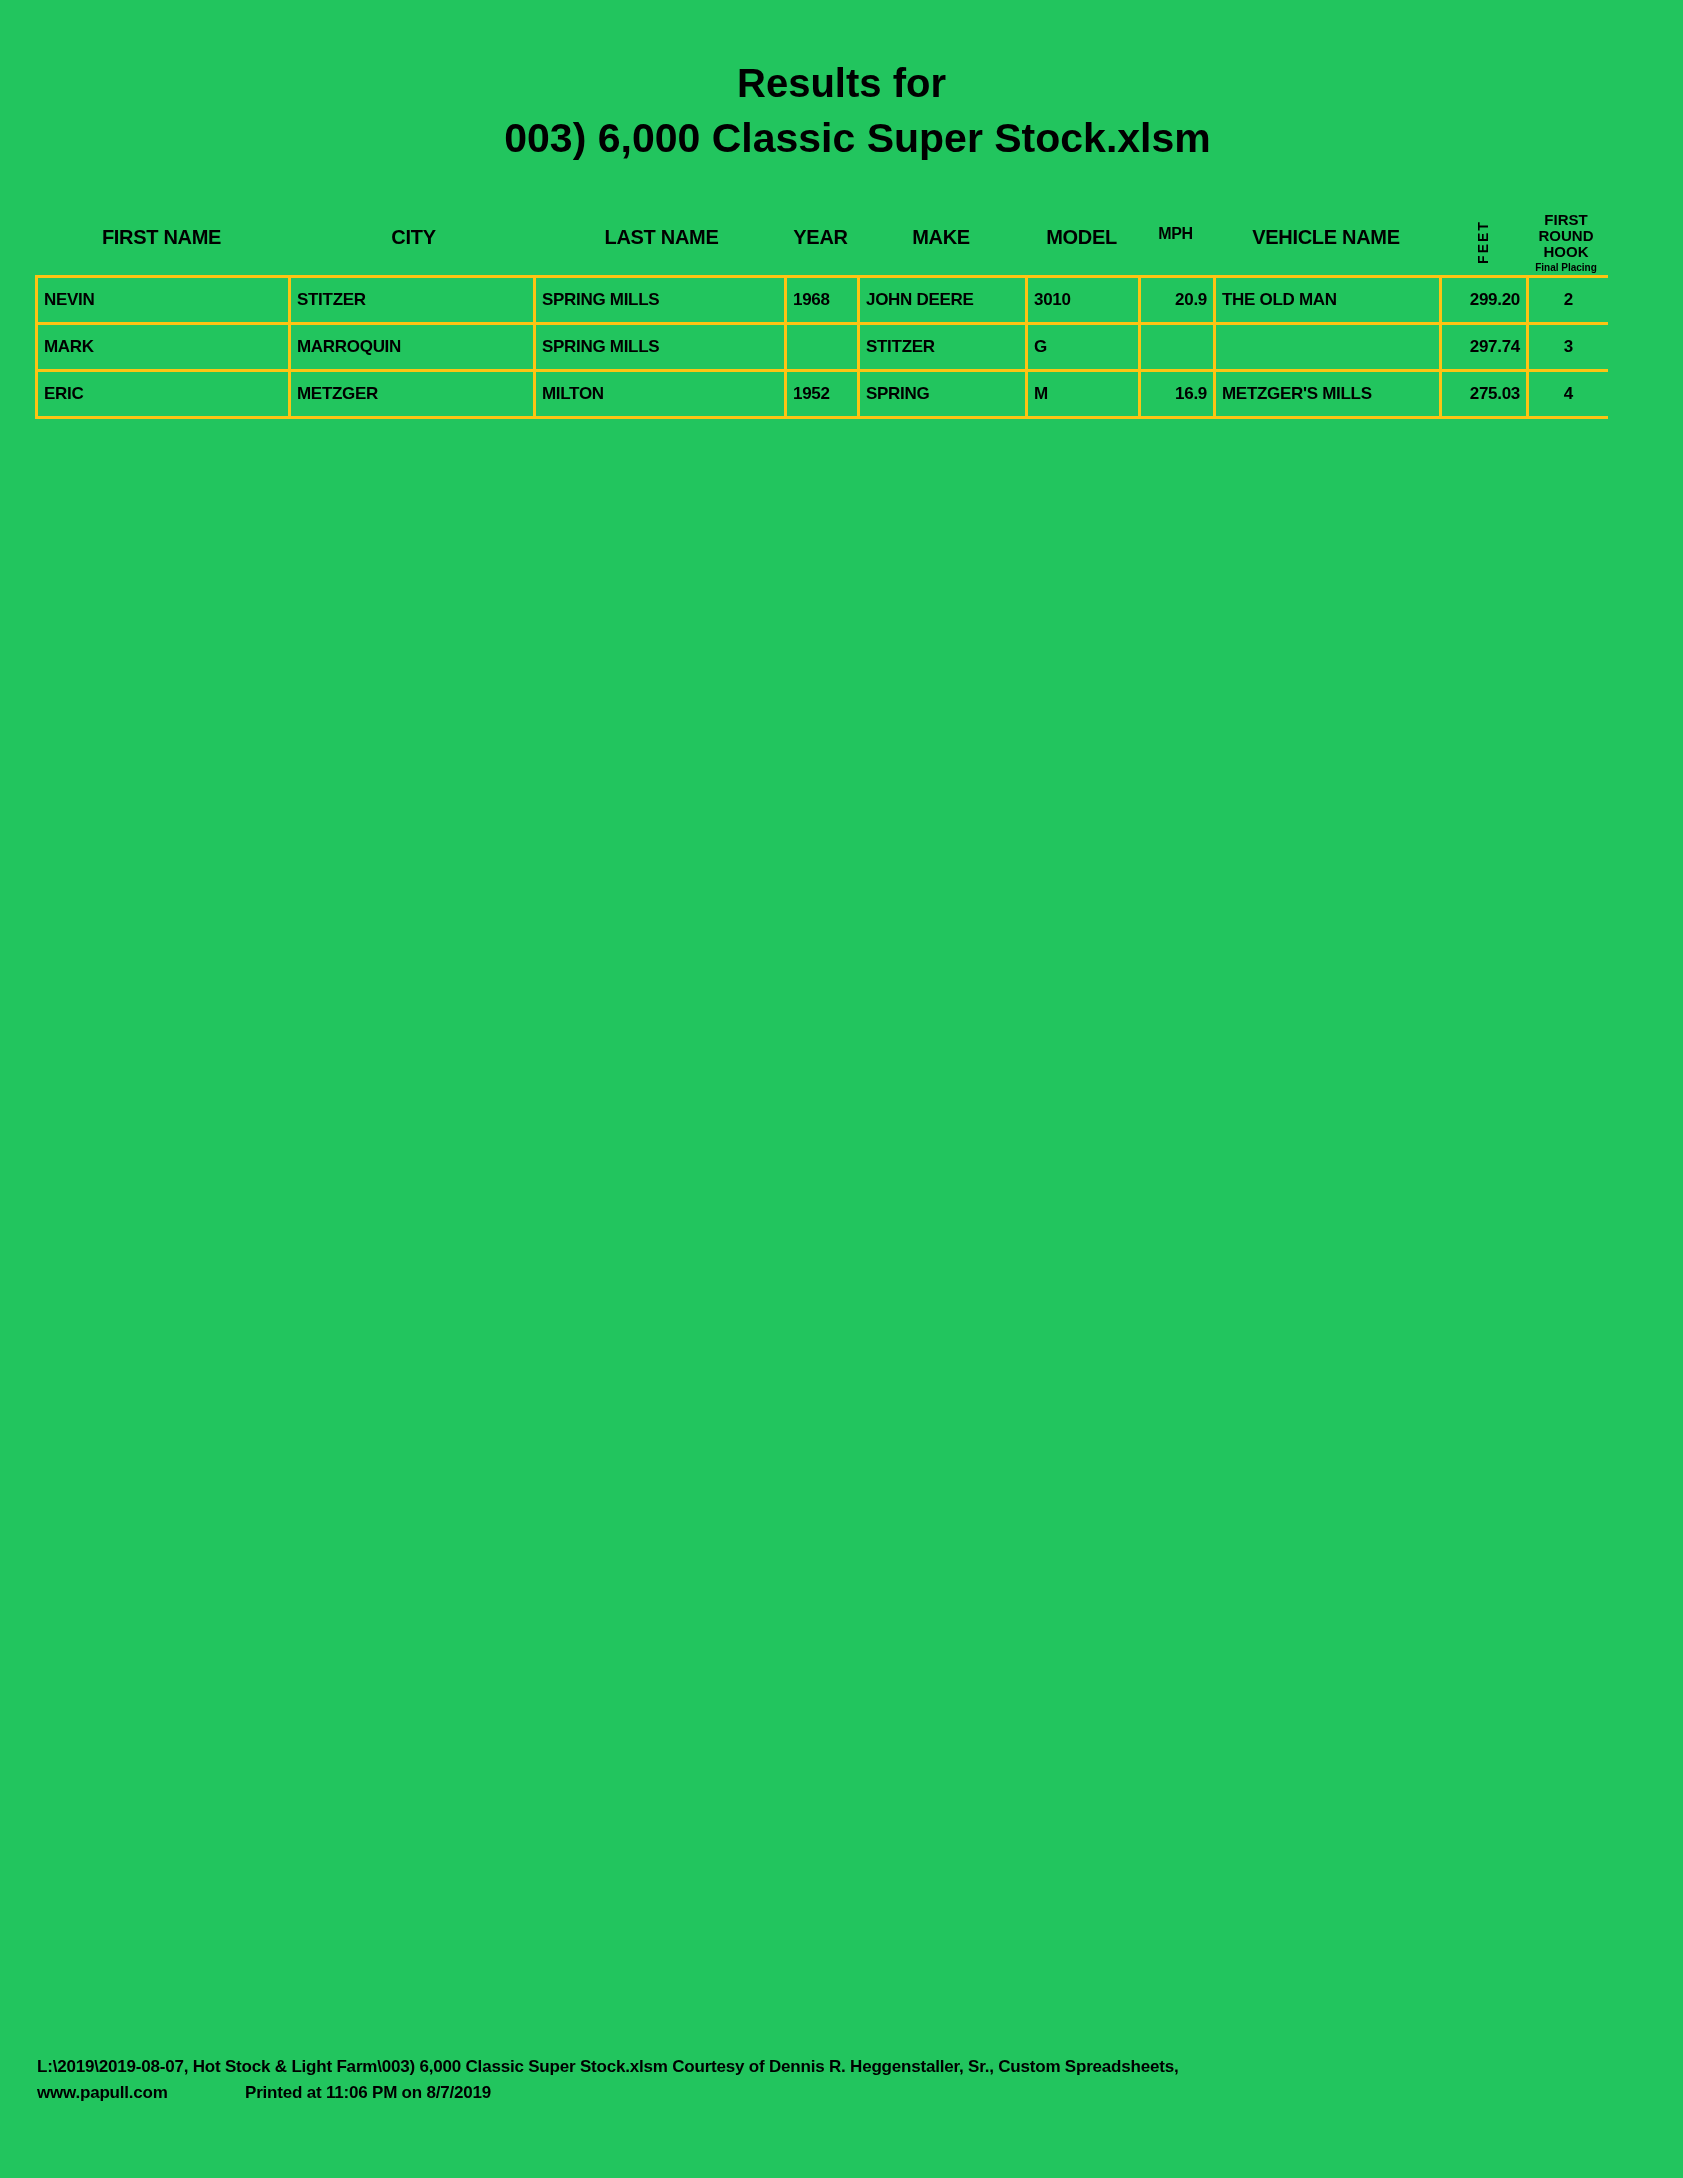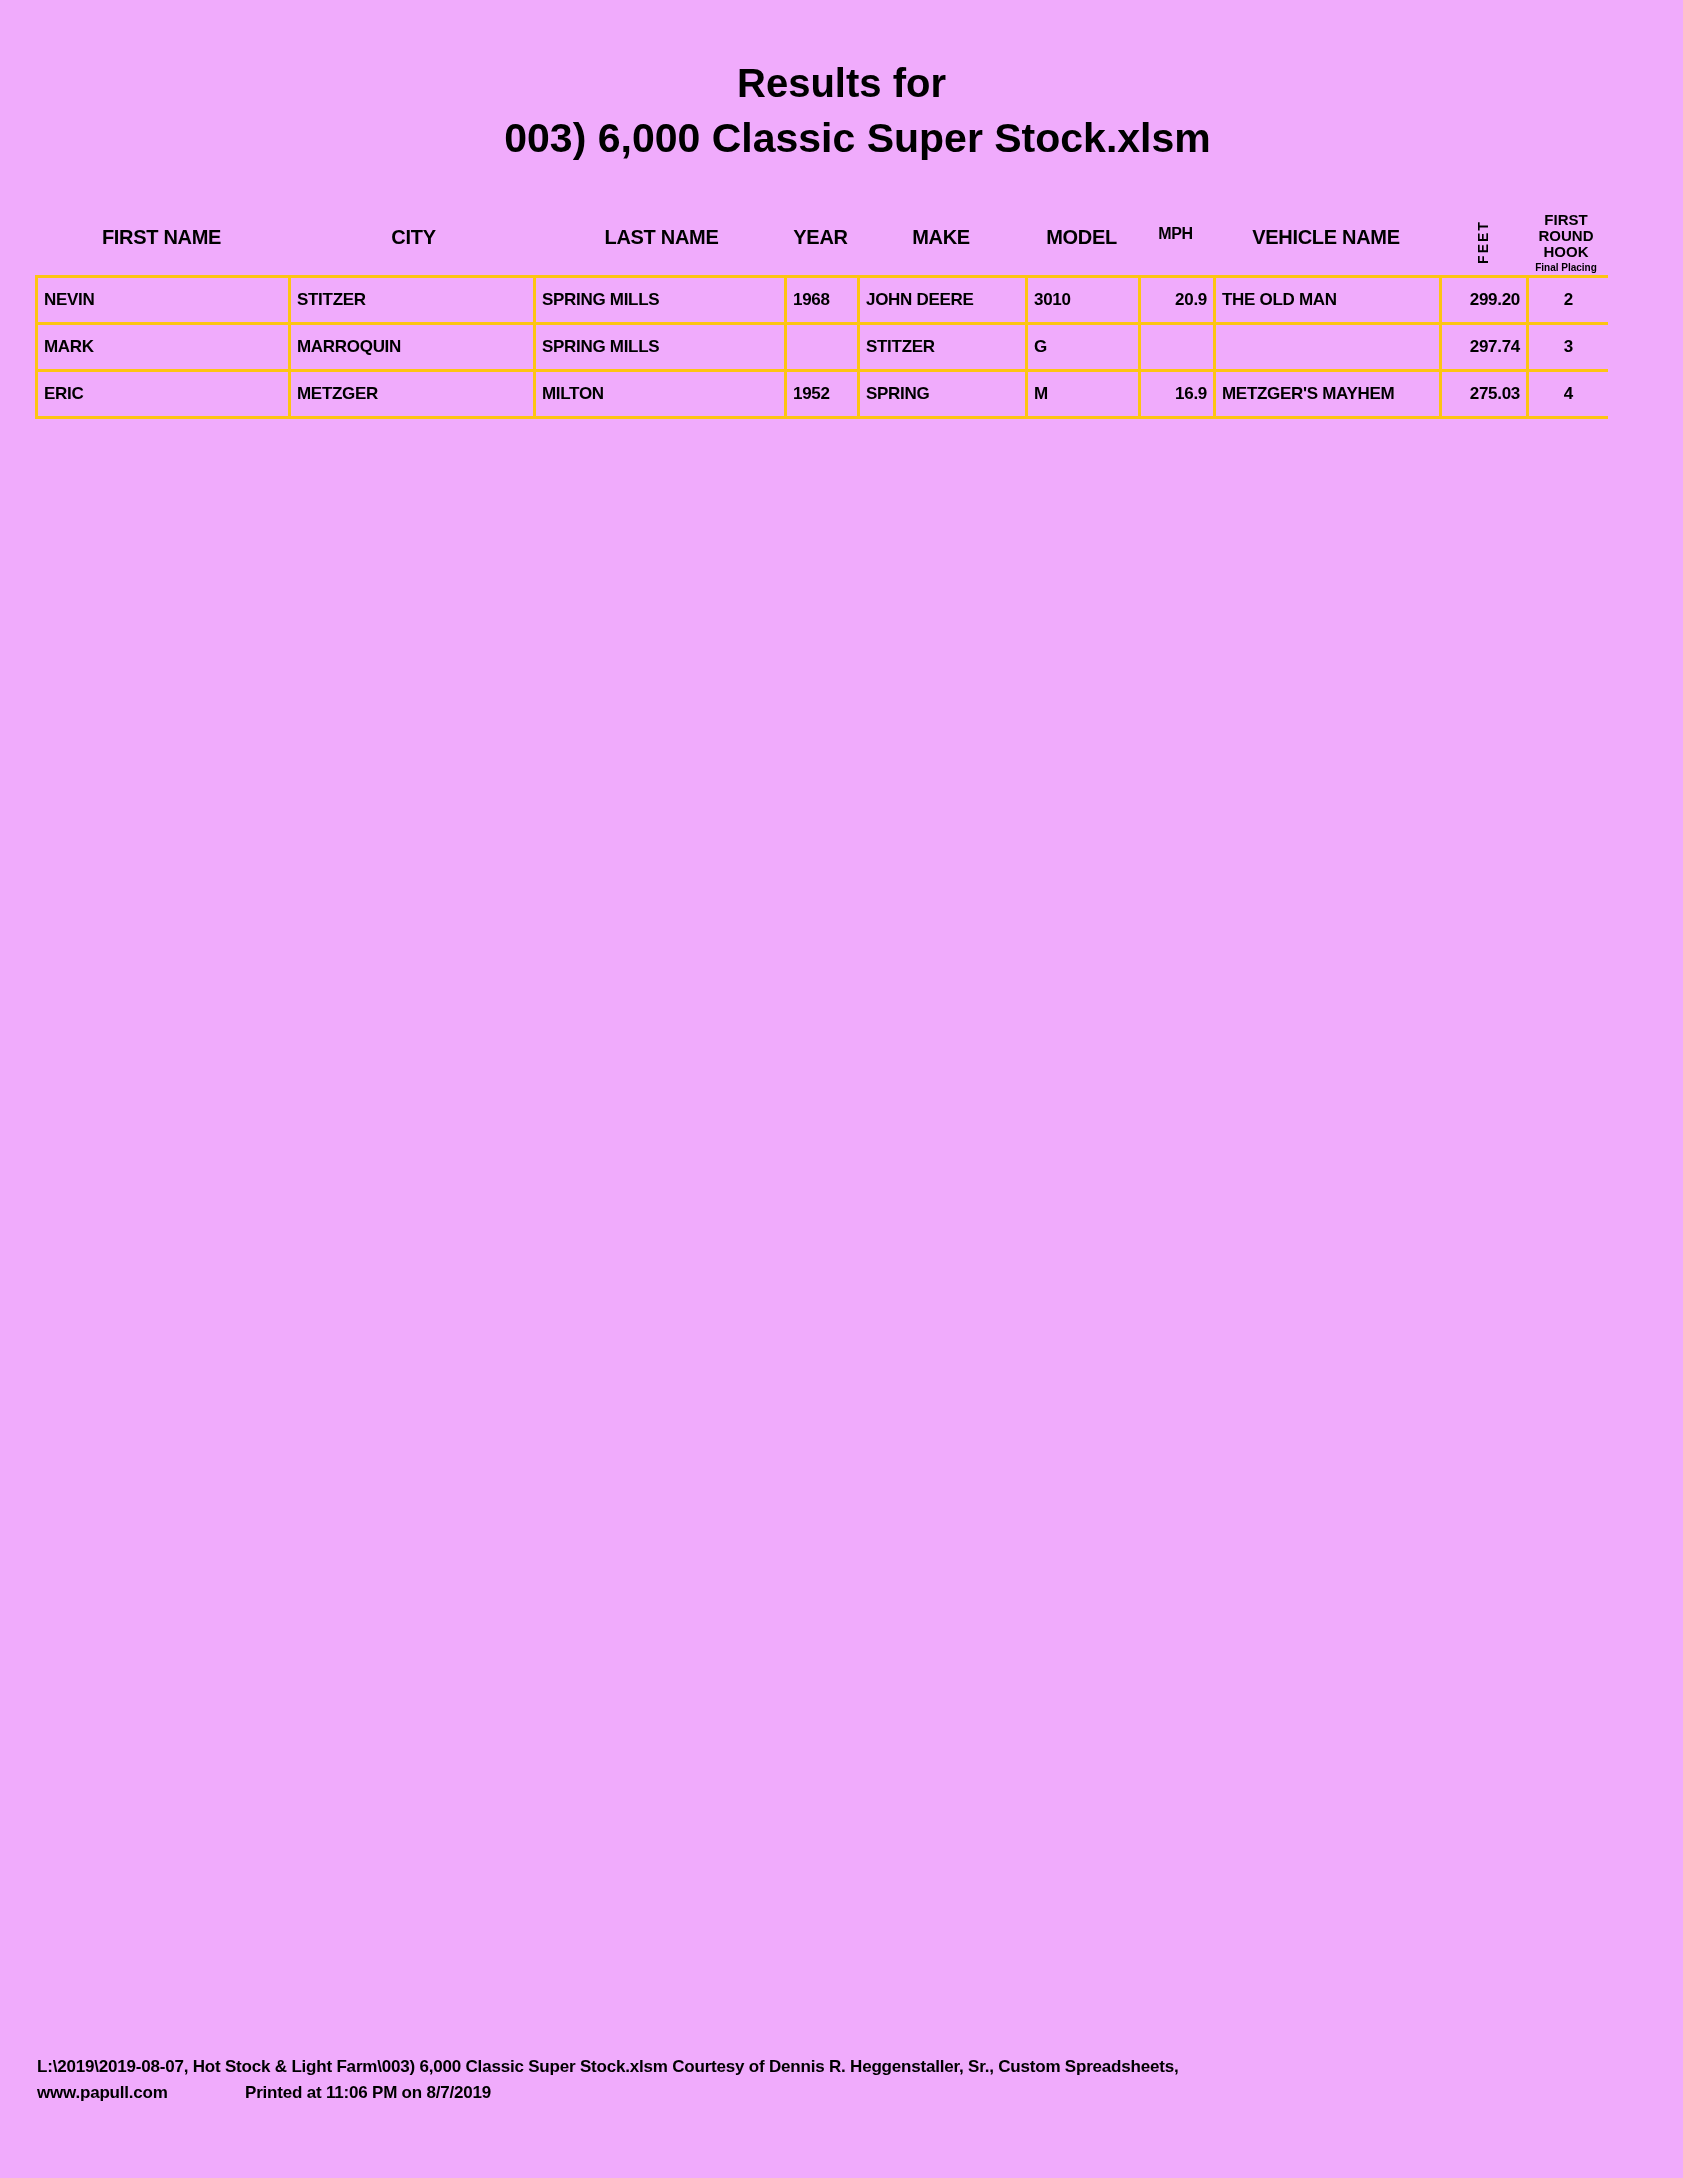--- a/index.html
+++ b/index.html
@@ -5,21 +5,21 @@
   * { margin: 0; padding: 0; box-sizing: border-box; }
   html, body { background: #ffffff; }
   body {
     font-family: "Liberation Sans", "DejaVu Sans", sans-serif;
     color: #000000;
   }
   #page {
     position: relative;
     width: 1683px;
     height: 2178px;
-    background: #f0abfc;
+    background: #22c55e;
     overflow: hidden;
   }
 
   
   .title-line1 {
     position: absolute;
     top: 61px; left: 0; width: 1683px;
     text-align: center;
     font-size: 40px;
     font-weight: bold;
@@ -209,21 +209,21 @@
           <td class="ac">3</td>
         </tr>
         <tr>
           <td class="al">ERIC</td>
           <td class="al">METZGER</td>
           <td class="al">MILTON</td>
           <td class="al year">1952</td>
           <td class="al">SPRING</td>
           <td class="al">M</td>
           <td class="ar">16.9</td>
-          <td class="al">METZGER'S MAYHEM</td>
+          <td class="al">METZGER'S MILLS</td>
           <td class="ar">275.03</td>
           <td class="ac">4</td>
         </tr>
       </tbody>
     </table>
   </div>
 
   <div class="footer-line1">L:\2019\2019-08-07, Hot Stock &amp; Light Farm\003) 6,000 Classic Super Stock.xlsm  Courtesy of Dennis R. Heggenstaller, Sr., Custom Spreadsheets,</div>
   <div class="footer-line2">
     <span>www.papull.com</span>

